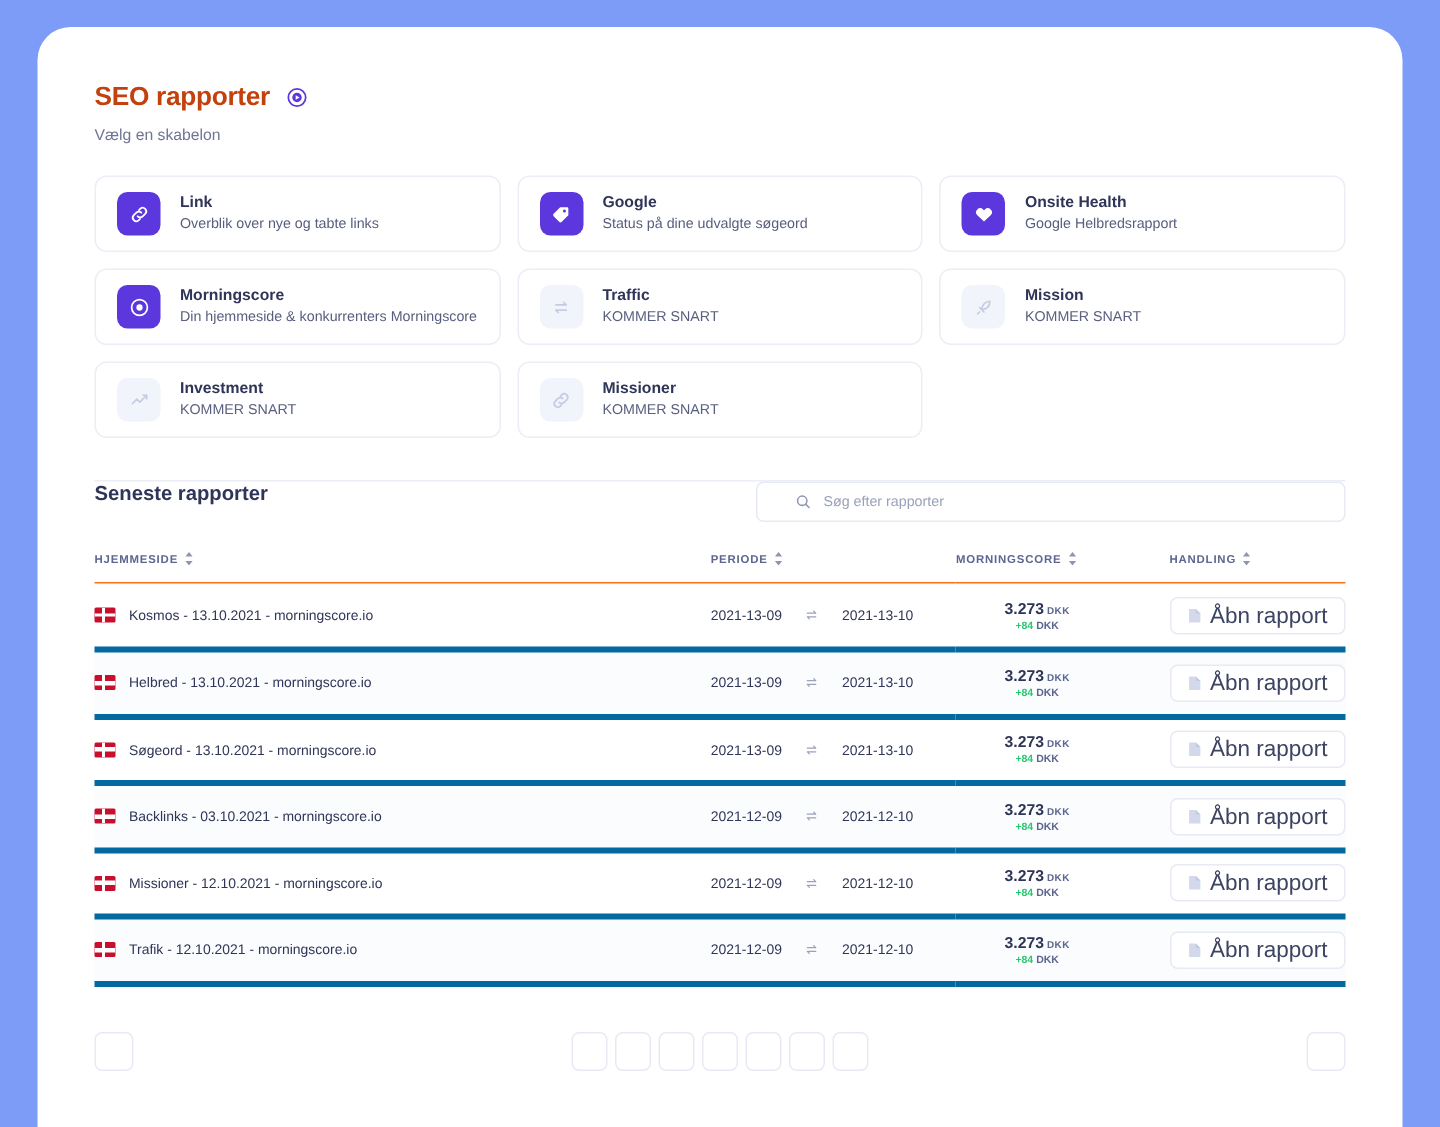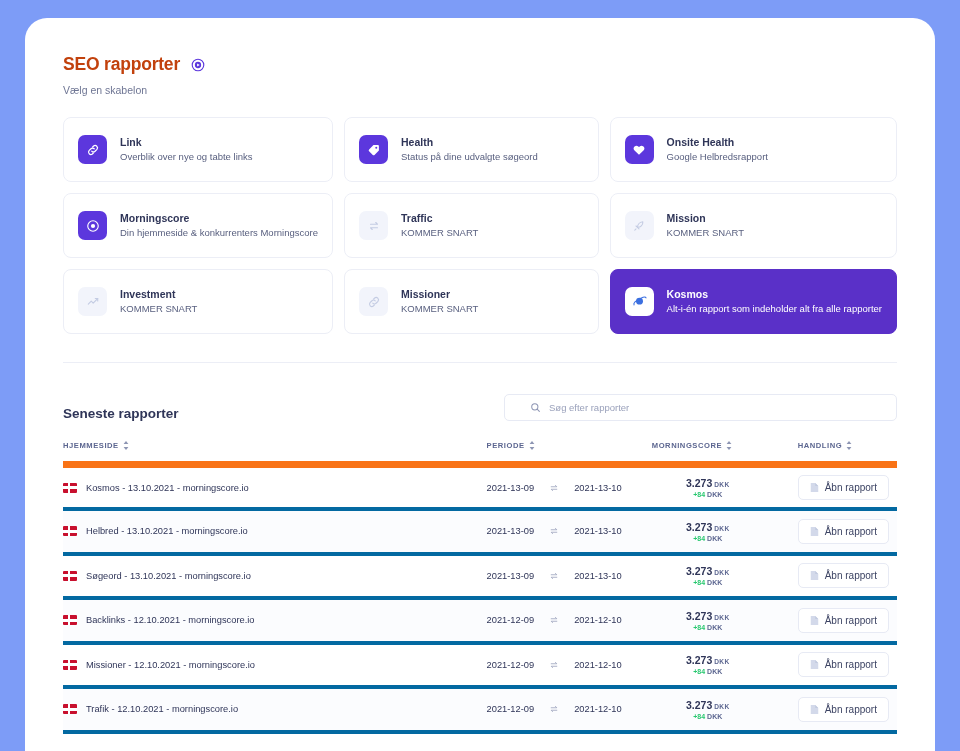--- a/index.html
+++ b/index.html
@@ -64,21 +64,21 @@
     margin-top: 21px;
     display: grid;
     grid-template-columns: repeat(3, 1fr);
     gap: 11px 11px;
   }
 
   .tmpl-card {
     border: 1px solid #eceef6;
     border-radius: 8px;
     background: #ffffff;
-    height: 65px;
+    height: 51px;
     display: flex;
     align-items: center;
     padding: 0 14px;
     gap: 13px;
     cursor: pointer;
   }
 
   .tmpl-card.selected {
     background: #5a30c8;
     border-color: #5a30c8;
@@ -123,23 +123,22 @@
 
   
   .divider {
     margin: 28px 0 0 0;
     height: 1px;
     background: #eceef6;
   }
 
   
   .recent-head {
-    margin-top: 31px;
     display: flex;
-    align-items: flex-end;
+    align-items: flex-start;
     justify-content: space-between;
   }
 
   .recent-title {
     font-size: 13.5px;
     font-weight: bold;
     color: #2f3558;
   }
 
   .search-box {
@@ -172,21 +171,21 @@
     margin-top: 20px;
   }
 
   table.reports thead th {
     text-align: left;
     font-size: 7.6px;
     font-weight: bold;
     letter-spacing: 0.55px;
     color: #5c6690;
     padding: 0 0 11px 0;
-    border-bottom: 7px solid #f97316;
+    border-bottom: 1px solid #f97316;
     white-space: nowrap;
   }
   .th-inner { display: inline-flex; align-items: center; gap: 4px; }
 
   .col-site   { width: 445px; }
   .col-period { width: 168px; margin-left: 36px; }
   .col-score  { width: 152px; }
   .col-action { width: 100px; margin-top: 18px; }
 
   table.reports tbody tr { height: 44.5px; }
@@ -259,21 +258,21 @@
   .open-btn {
     display: inline-flex;
     align-items: center;
     gap: 6px;
     height: 25px;
     padding: 0 11px;
     border: 1px solid #e7eaf4;
     border-radius: 5px;
     background: #ffffff;
     font-family: "Liberation Sans", sans-serif;
-    font-size: 10px;
+    font-size: 15px;
     color: #3c4363;
     cursor: pointer;
     white-space: nowrap;
   }
   .open-btn svg { display: block; }
 
   
   .pagination {
     margin-top: 30px;
     display: flex;
@@ -340,21 +339,21 @@
       </div>
 
       <div class="tmpl-card">
         <div class="tmpl-icon">
           <svg width="14" height="14" viewBox="0 0 16 16">
             <path d="M2.4 7.4 7.4 2.4h5.2c.6 0 1 .4 1 1v5.2l-5 5a1.4 1.4 0 0 1-2 0L2.4 9.4a1.4 1.4 0 0 1 0-2z" fill="#ffffff"></path>
             <circle cx="10.6" cy="5.4" r="1.15" fill="#5c37dd"></circle>
           </svg>
         </div>
         <div class="tmpl-text">
-          <div class="tmpl-name">Health</div>
+          <div class="tmpl-name">Google</div>
           <div class="tmpl-desc">Status på dine udvalgte søgeord</div>
         </div>
       </div>
 
       <div class="tmpl-card">
         <div class="tmpl-icon">
           <svg width="14" height="14" viewBox="0 0 16 16">
             <path d="M8 13.4 2.9 8.5a3.1 3.1 0 0 1 4.4-4.4L8 4.8l.7-.7a3.1 3.1 0 0 1 4.4 4.4z" fill="#ffffff"></path>
           </svg>
         </div>
@@ -423,32 +422,20 @@
             <path d="M6.6 9.4a2.6 2.6 0 0 0 3.8 0l2.1-2.1a2.7 2.7 0 0 0-3.8-3.8L7.6 4.6"></path>
             <path d="M9.4 6.6a2.6 2.6 0 0 0-3.8 0L3.5 8.7a2.7 2.7 0 0 0 3.8 3.8l1.1-1.1"></path>
           </svg>
         </div>
         <div class="tmpl-text">
           <div class="tmpl-name">Missioner</div>
           <div class="tmpl-desc">KOMMER SNART</div>
         </div>
       </div>
 
-      <div class="tmpl-card selected">
-        <div class="tmpl-icon">
-          <svg width="15" height="15" viewBox="0 0 16 16">
-            <circle cx="8" cy="7.6" r="3.7" fill="#3b6fe0"></circle>
-            <path d="M2.2 11.6c-.5-.8-.2-1.9 1-3.1 1.9-1.9 5.6-4.1 8.6-5 1.8-.5 2.9-.2 3.2.6" fill="none" stroke="#3b6fe0" stroke-width="1.15" stroke-linecap="round"></path>
-          </svg>
-        </div>
-        <div class="tmpl-text">
-          <div class="tmpl-name">Kosmos</div>
-          <div class="tmpl-desc">Alt-i-én rapport som indeholder alt fra alle rapporter</div>
-        </div>
-      </div>
 
     </div>
 
     <div class="divider"></div>
 
     <div class="recent-head">
       <div class="recent-title">Seneste rapporter</div>
       <div class="search-box">
         <span>
           <svg width="11" height="11" viewBox="0 0 16 16" fill="none" stroke="#8d95b3" stroke-width="1.5" stroke-linecap="round">
@@ -596,21 +583,21 @@
                 </svg>
               <span>Åbn rapport</span>
             </button>
           </td>
         </tr>
 
         <tr class="alt">
           <td>
             <div class="site-cell">
               <span class="flag"></span>
-              <span class="site-name">Backlinks - 12.10.2021 - morningscore.io</span>
+              <span class="site-name">Backlinks - 03.10.2021 - morningscore.io</span>
             </div>
           </td>
           <td>
             <div class="period-cell">
               <span>2021-12-09</span>
               <svg width="10" height="10" viewBox="0 0 16 16" fill="none" stroke="#9aa1bb" stroke-width="1.3" stroke-linecap="round" stroke-linejoin="round">
                   <path d="M3.5 6h9l-2.2-2.2"></path>
                   <path d="M12.5 10h-9l2.2 2.2"></path>
                 </svg>
               <span>2021-12-10</span>

